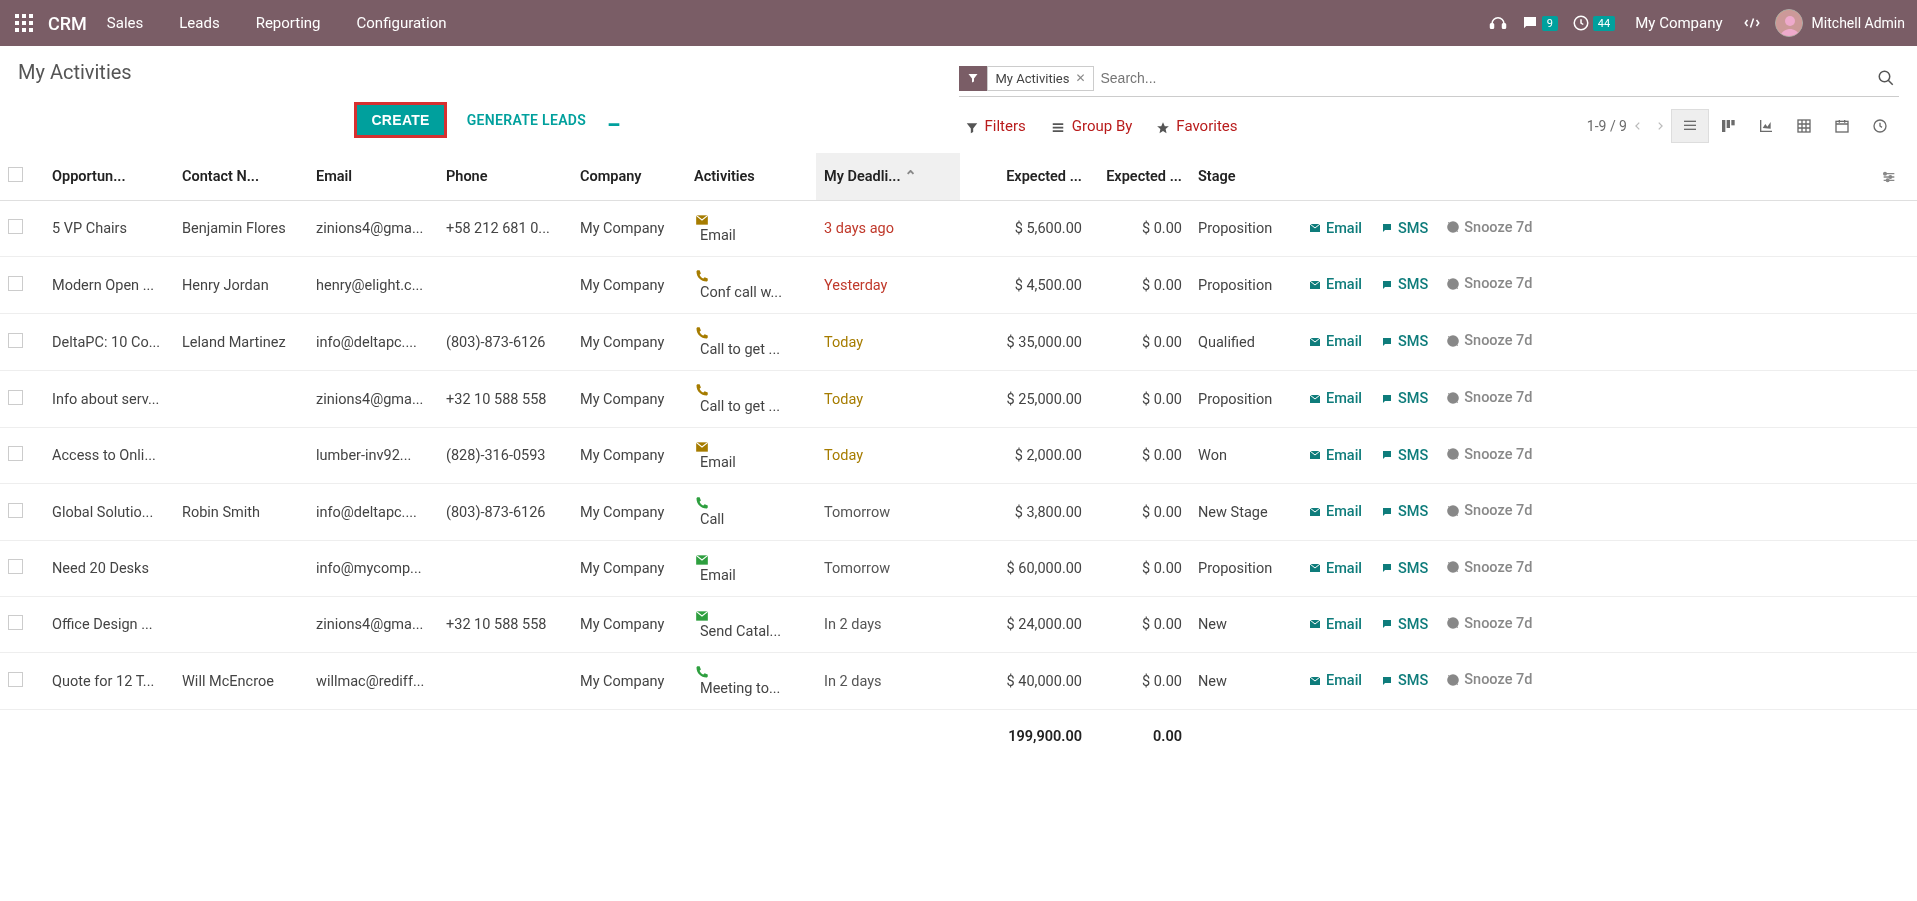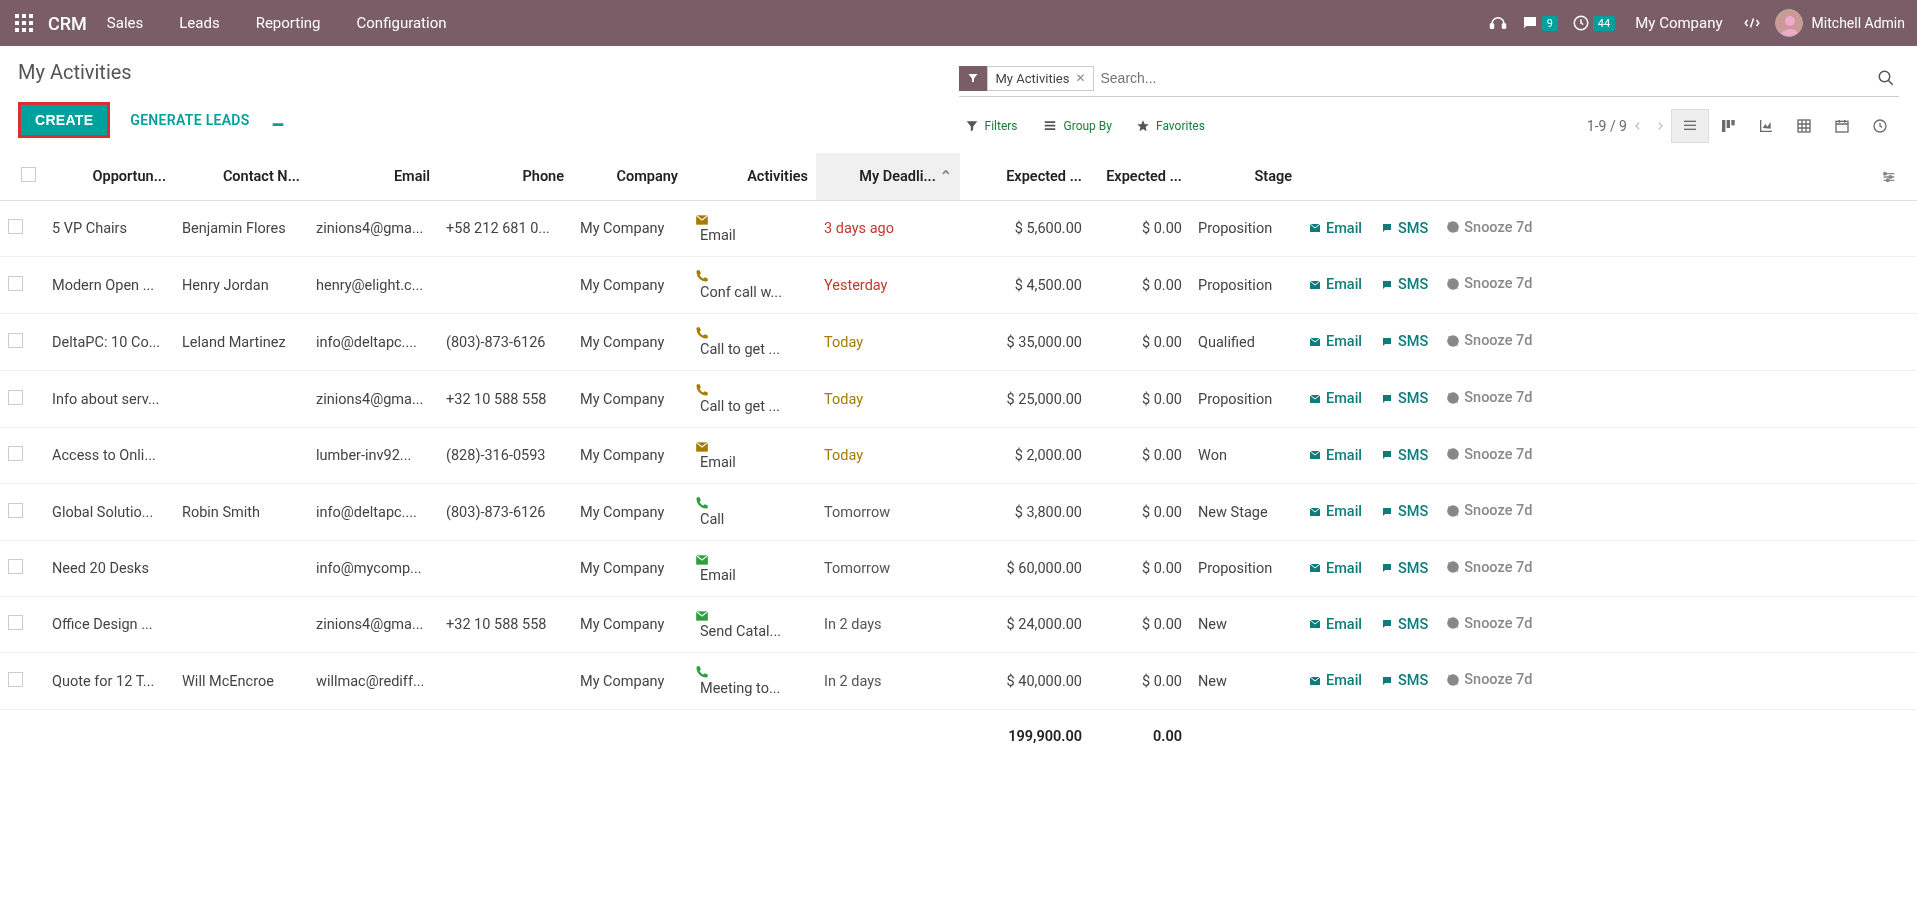--- a/index.html
+++ b/index.html
@@ -14,46 +14,46 @@
   .navbar-right { margin-left: auto; display: flex; align-items: center; gap: 14px; }
   .nav-icon { display:flex; align-items:center; cursor:pointer; }
   .badge { background: #00a09d; color: #fff; font-size: 11px; padding: 1px 5px; border-radius: 2px; margin-left: 3px; }
   .avatar { width: 28px; height: 28px; border-radius: 50%; background: #d4a580; display:inline-block; border:1px solid #aaa; overflow:hidden; }
   .user-block { display:flex; align-items:center; gap:9px; cursor:pointer;}
   
   
   .control-bar { padding: 14px 18px 0 18px; display:flex; align-items:flex-start; }
   .control-left { flex: 0 0 50%; }
   .page-title { font-size: 20px; color: #555; margin-bottom: 18px; }
-  .action-row { display:flex; align-items:center; gap:16px; }
+  .action-row { display:flex; align-items:center; gap:16px;justify-content:center; }
   .btn-create { background: #00a09d; color:#fff; border:3px solid #d73030; padding: 7px 14px; font-weight:600; letter-spacing:0.3px; font-size:14px; cursor:pointer;}
   .btn-generate { color: #00a09d; font-weight:600; letter-spacing:0.3px; font-size:14px; cursor:pointer; padding:8px 4px;}
   .btn-import { color:#00a09d; cursor:pointer; }
   .control-right { flex: 1; display:flex; flex-direction:column; align-items:stretch; }
   .search-wrap { display:flex; align-items:center; border-bottom:1px solid #ccc; padding:4px 0; margin-bottom:12px;}
   .facet { background: #7a5d66; color:#fff; display:flex; align-items:center; padding:0; font-size:13px; }
   .facet-icon { padding: 6px 8px; }
   .facet-label { background:#fff; color:#444; border:1px solid #ccc; padding:4px 8px; display:flex; align-items:center; gap:6px;}
   .facet-close { cursor:pointer; color:#888; font-size:12px;}
   .search-input { flex:1; border:none; outline:none; padding:6px; font-size:14px; }
   .search-icon-right { color:#555; cursor:pointer; padding:4px;}
   .toolbar-row { display:flex; align-items:center; }
   .filter-group { display:flex; gap:24px; margin-left:6px;}
-  .filter-btn { display:flex; align-items:flex-start; gap:6px; color:#15803d; cursor:pointer; font-size:12px;}
+  .filter-btn { display:flex; align-items:flex-end; gap:6px; color:#b91c1c; cursor:pointer; font-size:15px;}
   .pager-group { margin-left:auto; display:flex; align-items:center; gap:6px; color:#6b6b6b;}
   .pager-nav { display:flex; gap:12px;}
   .pager-arrow { cursor:pointer; color:#aaa;}
   .view-switcher { display:flex; gap:0;}
   .view-btn { width:38px; height:34px; display:flex; align-items:center; justify-content:center; cursor:pointer; color:#6b6b6b; }
   .view-btn.active { background:#eee; border:1px solid #ddd;}
   
   
   .table-wrap { margin-top: 10px; }
   table { width: 100%; border-collapse: collapse; }
-  th { text-align:right; font-weight:600; color:#222; padding: 14px 8px; border-bottom:1px solid #dfdfdf; white-space:nowrap; overflow:hidden; text-overflow:ellipsis; font-size:14.5px;}
+  th { text-align:left; font-weight:600; color:#222; padding: 14px 8px; border-bottom:1px solid #dfdfdf; white-space:nowrap; overflow:hidden; text-overflow:ellipsis; font-size:14.5px;}
   th.sorted { background:#f0f0f0; }
   th .sort-ind { margin-left:4px; color:#888;}
   td { padding: 12px 8px; border-bottom:1px solid #eee; white-space:nowrap; overflow:hidden; text-overflow:ellipsis; font-size:14.5px; color:#444;}
   .chk { width:15px; height:15px; border:1px solid #ccc; display:inline-block; cursor:pointer;}
   .deadline-overdue { color:#c0392b; }
   .deadline-today { color:#a67c00; }
   .deadline-future { color:#555; }
   .money { text-align:right; }
   .activity-icon { margin-right:6px; }
   .ai-email-due { color:#a67c00; }

